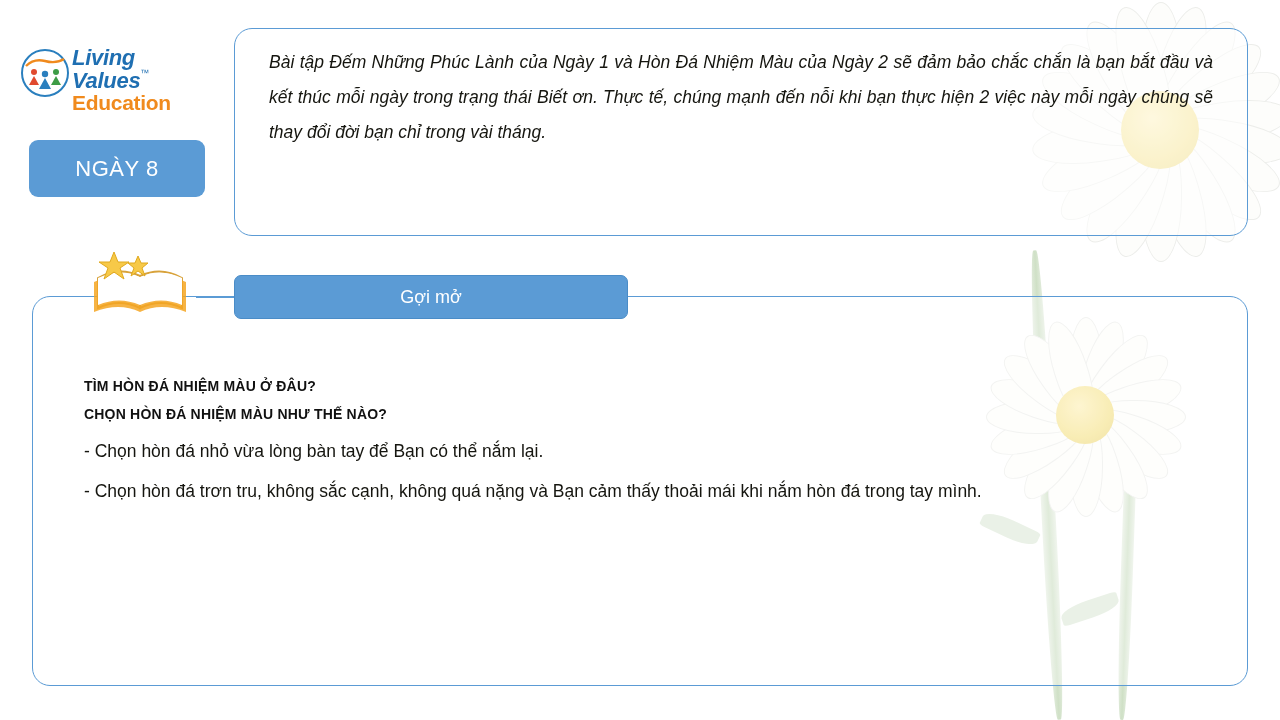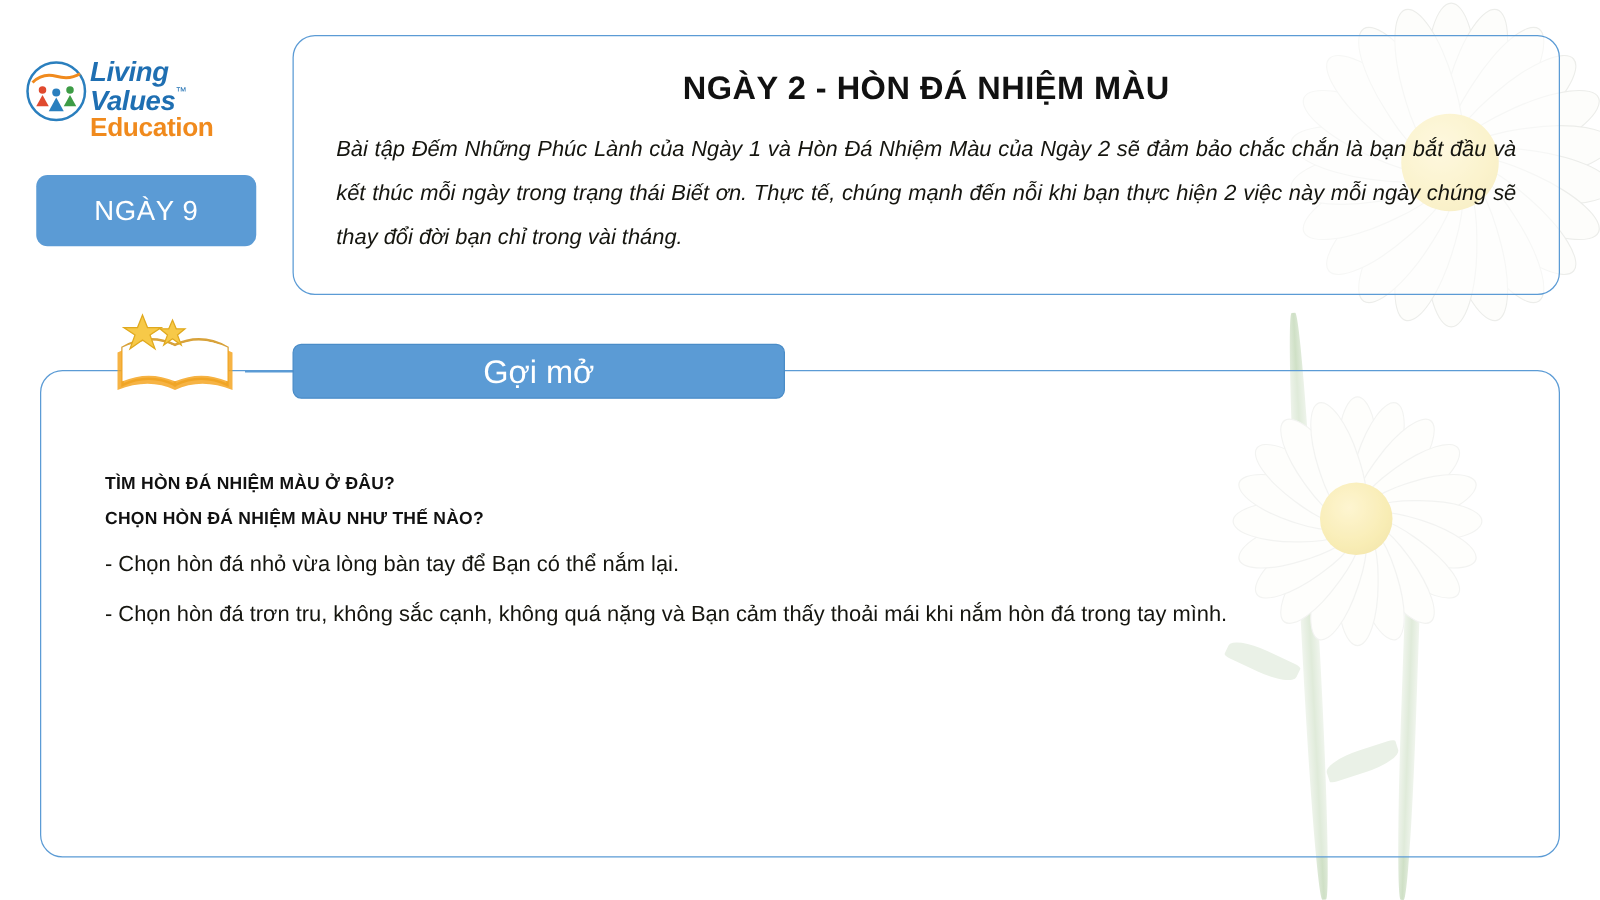--- a/index.html
+++ b/index.html
@@ -183,21 +183,21 @@
   .section-tab {
     position: absolute;
     left: 234px;
     top: 275px;
     width: 392px;
     height: 42px;
     background: #5b9bd5;
     border: 1px solid #4a8cc7;
     border-radius: 7px;
     color: #ffffff;
-    font-size: 26px;
+    font-size: 18px;
     display: flex;
     align-items: center;
     justify-content: center;
     z-index: 4;
   }
   .tab-rule {
     position: absolute;
     left: 196px;
     top: 296px;
     width: 42px;
@@ -318,25 +318,24 @@
   </div>
   <div class="logo-text">
     <div class="l1">
       <span>Living Values</span><sup>™</sup>
     </div>
     <div class="l2">Education</div>
   </div>
 </div>
 
 <div class="day-badge">
-  <span>NGÀY 9</span>
+  <span>NGÀY 8</span>
 </div>
 
 <div class="top-box">
-  <div class="top-title">NGÀY 2 - HÒN ĐÁ NHIỆM MÀU</div>
   <div class="top-paragraph">Bài tập Đếm Những Phúc Lành của Ngày 1 và Hòn Đá Nhiệm Màu của Ngày 2 sẽ đảm bảo chắc chắn là bạn bắt đầu và kết thúc mỗi ngày trong trạng thái Biết ơn. Thực tế, chúng mạnh đến nỗi khi bạn thực hiện 2 việc này mỗi ngày chúng sẽ thay đổi đời bạn chỉ trong vài tháng.</div>
 </div>
 
 <div class="book-icon">
   <svg viewBox="0 0 110 70" width="110" height="70">
     <path d="M12 30 Q33 18 54 28 L54 60 Q33 50 12 60 Z" fill="#fdfdfd" stroke="#d8a23a" stroke-width="2"></path>
     <path d="M96 30 Q75 18 54 28 L54 60 Q75 50 96 60 Z" fill="#fdfdfd" stroke="#d8a23a" stroke-width="2"></path>
     <path d="M8 34 Q33 22 54 32 L54 64 Q33 54 8 64 Z" fill="#f5a623" opacity="0.85"></path>
     <path d="M100 34 Q75 22 54 32 L54 64 Q75 54 100 64 Z" fill="#f5a623" opacity="0.85"></path>
     <path d="M12 30 Q33 20 54 29 L54 57 Q33 48 12 57 Z" fill="#ffffff"></path>

